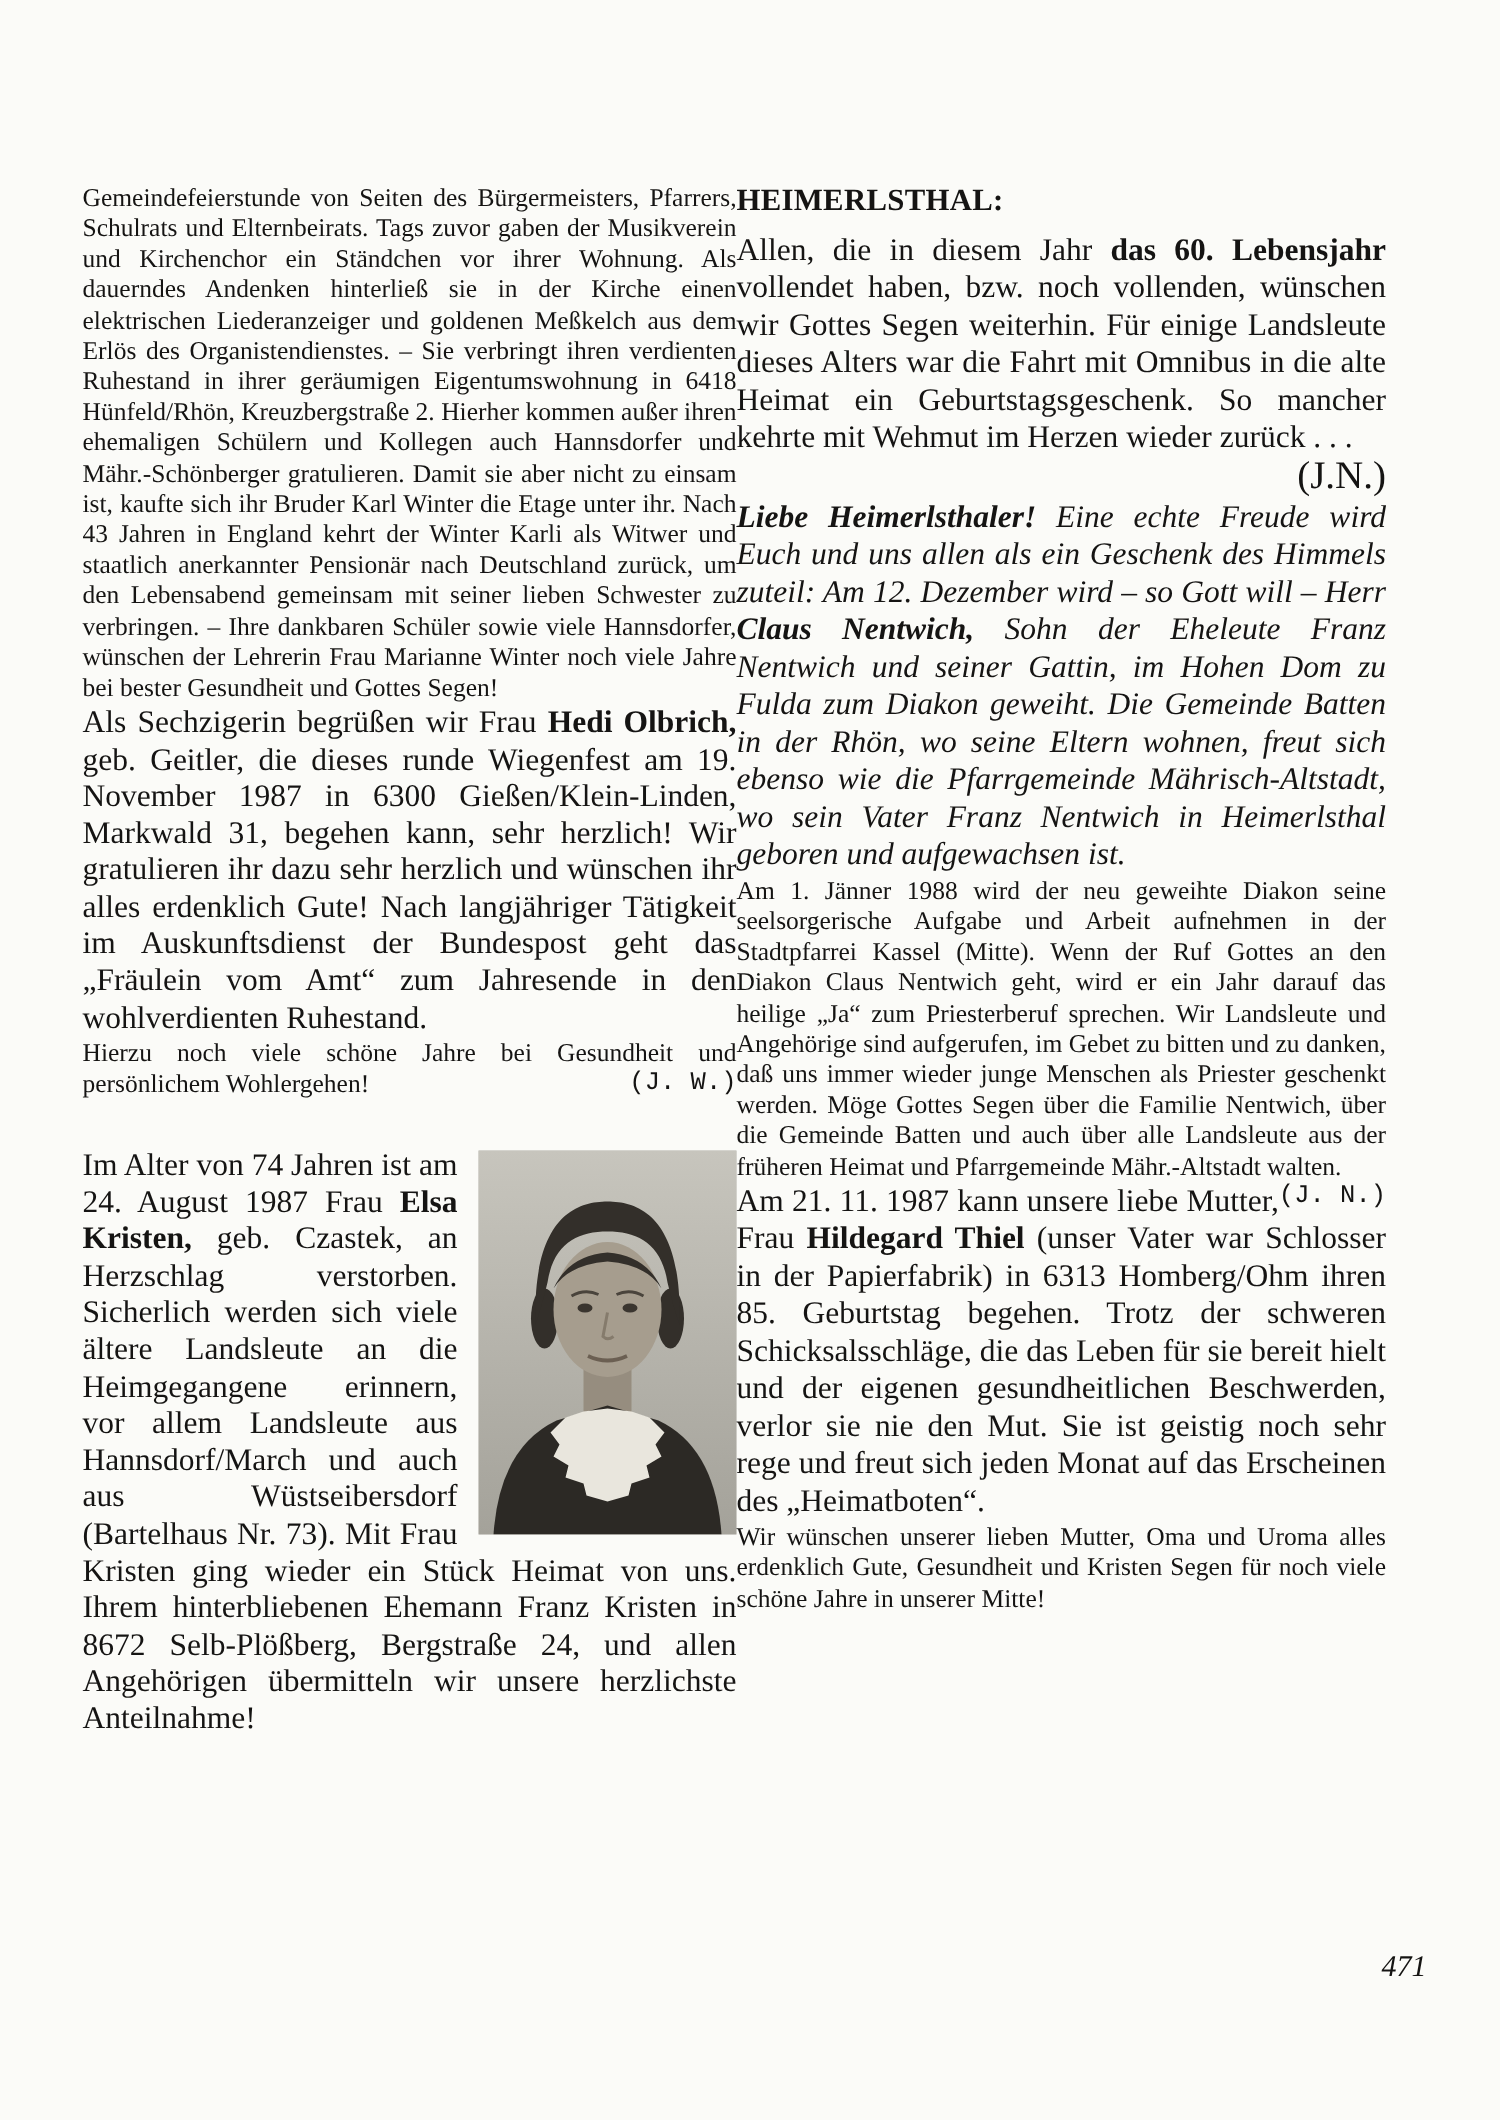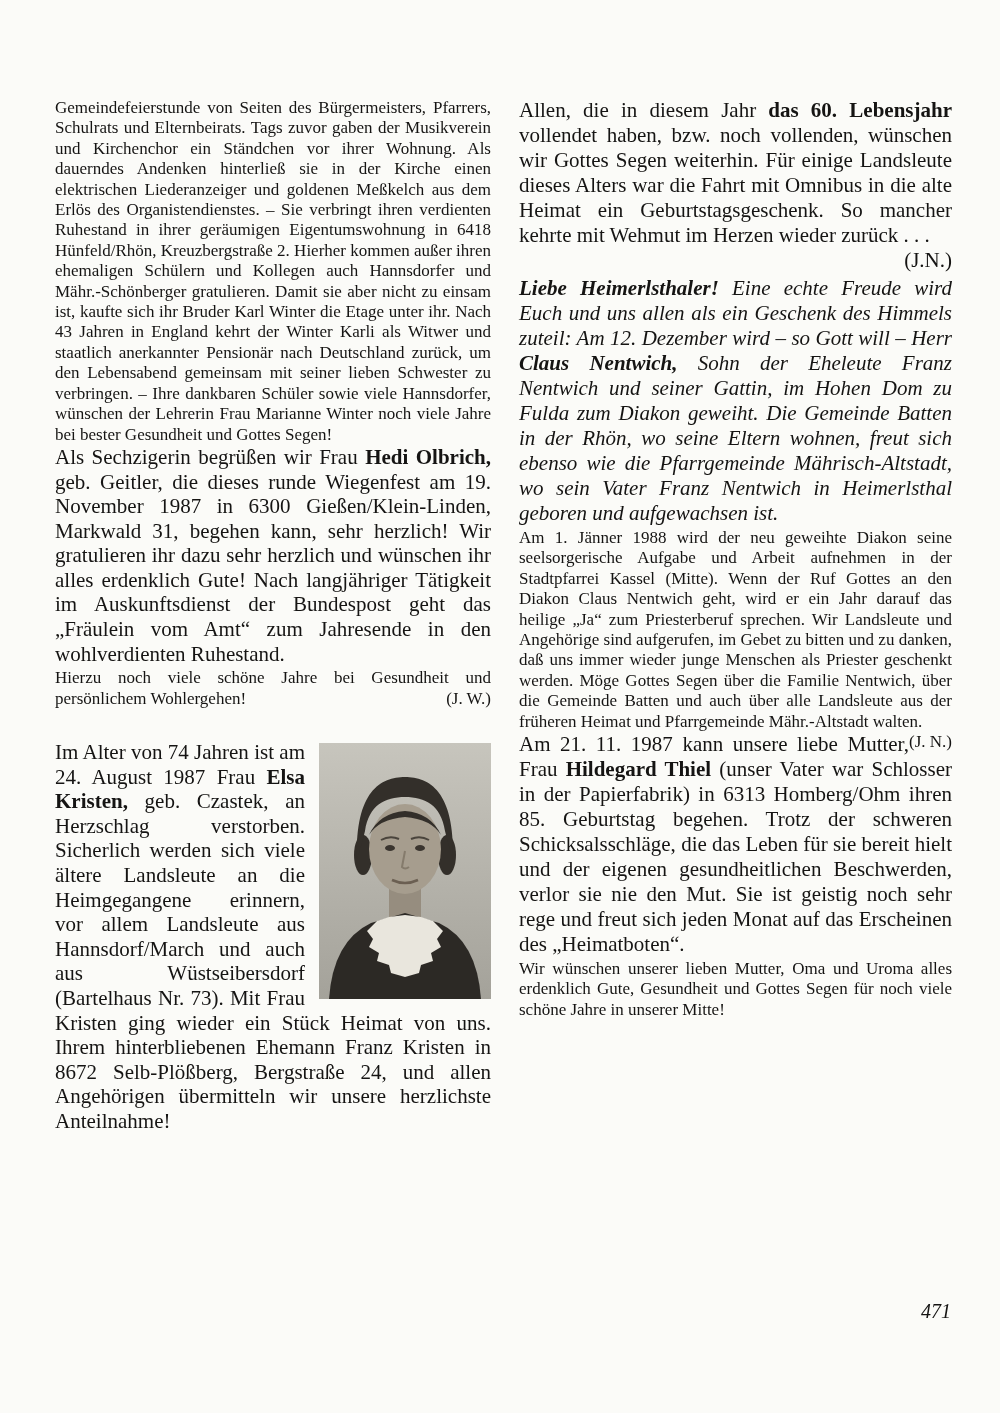--- a/index.html
+++ b/index.html
@@ -3,32 +3,32 @@
 <meta charset="utf-8">
 <style>
   * { margin: 0; padding: 0; box-sizing: border-box; }
   body {
     width: 1000px; height: 1413px;
     font-family: "Liberation Serif", "DejaVu Serif", serif;
     background: #fbfbf8;
     color: #151413;
   }
   .page { position: relative; width: 1000px; height: 1413px; overflow: hidden; }
-  .content { position: absolute; left: 55px; top: 98px; width: 897px; display: flex; gap: 28px; }
+  .content { position: absolute; left: 55px; top: 122px; width: 897px; display: flex; }
   .col-left  { width: 436px; }
   .col-right { width: 433px; }
   p { text-align: justify; }
   .p-sm { font-size: 17px;   line-height: 20.4px; }
   .p-nm { font-size: 21px; line-height: 24.6px; }
   .col-right .p-nm { line-height: 25px; }
   b { font-weight: 700; }
-  .fr { float: right; }
+  .fr { float: right; font-family: Liberation Mono, monospace; }
   .heading { font-size: 20.5px; line-height: 25px; font-weight: 700; letter-spacing: 0.2px; margin: 0 0 7px 0; }
   .heading-2 { margin: 17px 0 9px 0; }
-  .initials-line { text-align: right; font-size: 21px; line-height: 25px; margin: 0 0 3px 0; }
+  .initials-line { text-align: right; font-size: 26px; line-height: 25px; margin: 0 0 3px 0; }
   .para-nentwich { margin-top: 3px; font-style: italic; }
   .p-follow { margin-top: 2px; }
   .obit { margin-top: 31px; }
   .photo {
     float: right; width: 172px; height: 256px;
     margin: 3px 0 2px 14px;
     background: #b9b7b0;
   }
   .photo svg { display: block; width: 172px; height: 256px; }
   .page-number { position: absolute; top: 1299px; right: 49px; font-size: 20px; line-height: 24px; font-style: italic; }
@@ -70,31 +70,32 @@
             <ellipse cx="101" cy="105" rx="5" ry="3" fill="#3a352f"></ellipse>
             <path d="M86 108 L83 124 Q86 127 90 124" stroke="#857b6c" stroke-width="2" fill="none"></path>
             <path d="M73 137 Q86 143 99 137" stroke="#6b5f52" stroke-width="2.5" fill="none"></path>
           </svg>
         </figure>
         <p class="p-nm"><span>Im Alter von 74 Jahren ist am 24. August 1987 Frau </span><b>Elsa Kristen,</b><span> geb. Czastek, an Herzschlag verstorben. Sicherlich werden sich viele ältere Landsleute an die Heimgegangene erinnern, vor allem Landsleute aus Hannsdorf/March und auch aus Wüstseibersdorf (Bartelhaus Nr. 73). Mit Frau Kristen ging wieder ein Stück Heimat von uns. Ihrem hinterbliebenen Ehemann Franz Kristen in 8672 Selb-Plößberg, Bergstraße 24, und allen Angehörigen übermitteln wir unsere herzlichste Anteilnahme!</span></p>
       </div>
     </section>
 
     <section class="col col-right">
+      <h2 class="heading">HEIMERLSTHAL:</h2>
 
       <p class="p-nm"><span>Allen, die in diesem Jahr </span><b>das 60. Lebensjahr</b><span> vollendet haben, bzw. noch vollenden, wünschen wir Gottes Segen weiterhin. Für einige Landsleute dieses Alters war die Fahrt mit Omnibus in die alte Heimat ein Geburtstagsgeschenk. So mancher kehrte mit Wehmut im Herzen wieder zurück . . .</span></p>
 
       <div class="initials-line"><span>(J.N.)</span></div>
 
       <p class="p-nm para-nentwich"><b>Liebe Heimerlsthaler!</b><span> Eine echte Freude wird Euch und uns allen als ein Geschenk des Himmels zuteil: Am 12. Dezember wird – so Gott will – Herr </span><b>Claus Nentwich,</b><span> Sohn der Eheleute Franz Nentwich und seiner Gattin, im Hohen Dom zu Fulda zum Diakon geweiht. Die Gemeinde Batten in der Rhön, wo seine Eltern wohnen, freut sich ebenso wie die Pfarrgemeinde Mährisch-Altstadt, wo sein Vater Franz Nentwich in Heimerlsthal geboren und aufgewachsen ist.</span></p>
 
       <p class="p-sm p-follow"><span>Am 1. Jänner 1988 wird der neu geweihte Diakon seine seelsorgerische Aufgabe und Arbeit aufnehmen in der Stadtpfarrei Kassel (Mitte). Wenn der Ruf Gottes an den Diakon Claus Nentwich geht, wird er ein Jahr darauf das heilige „Ja“ zum Priesterberuf sprechen. Wir Landsleute und Angehörige sind aufgerufen, im Gebet zu bitten und zu danken, daß uns immer wieder junge Menschen als Priester geschenkt werden. Möge Gottes Segen über die Familie Nentwich, über die Gemeinde Batten und auch über alle Landsleute aus der früheren Heimat und Pfarrgemeinde Mähr.-Altstadt walten.</span><span class="fr">(J. N.)</span></p>
 
 
       <p class="p-nm"><span>Am 21. 11. 1987 kann unsere liebe Mutter, Frau </span><b>Hildegard Thiel</b><span> (unser Vater war Schlosser in der Papierfabrik) in 6313 Homberg/Ohm ihren 85. Geburtstag begehen. Trotz der schweren Schicksalsschläge, die das Leben für sie bereit hielt und der eigenen gesundheitlichen Beschwerden, verlor sie nie den Mut. Sie ist geistig noch sehr rege und freut sich jeden Monat auf das Erscheinen des „Heimatboten“.</span></p>
 
-      <p class="p-sm p-follow"><span>Wir wünschen unserer lieben Mutter, Oma und Uroma alles erdenklich Gute, Gesundheit und Gottes Segen für noch viele schöne Jahre in unserer Mitte!</span></p>
+      <p class="p-sm p-follow"><span>Wir wünschen unserer lieben Mutter, Oma und Uroma alles erdenklich Gute, Gesundheit und Kristen Segen für noch viele schöne Jahre in unserer Mitte!</span></p>
     </section>
 
   </main>
 
   <div class="page-number">471</div>
 </div>
 
 </body></html>

